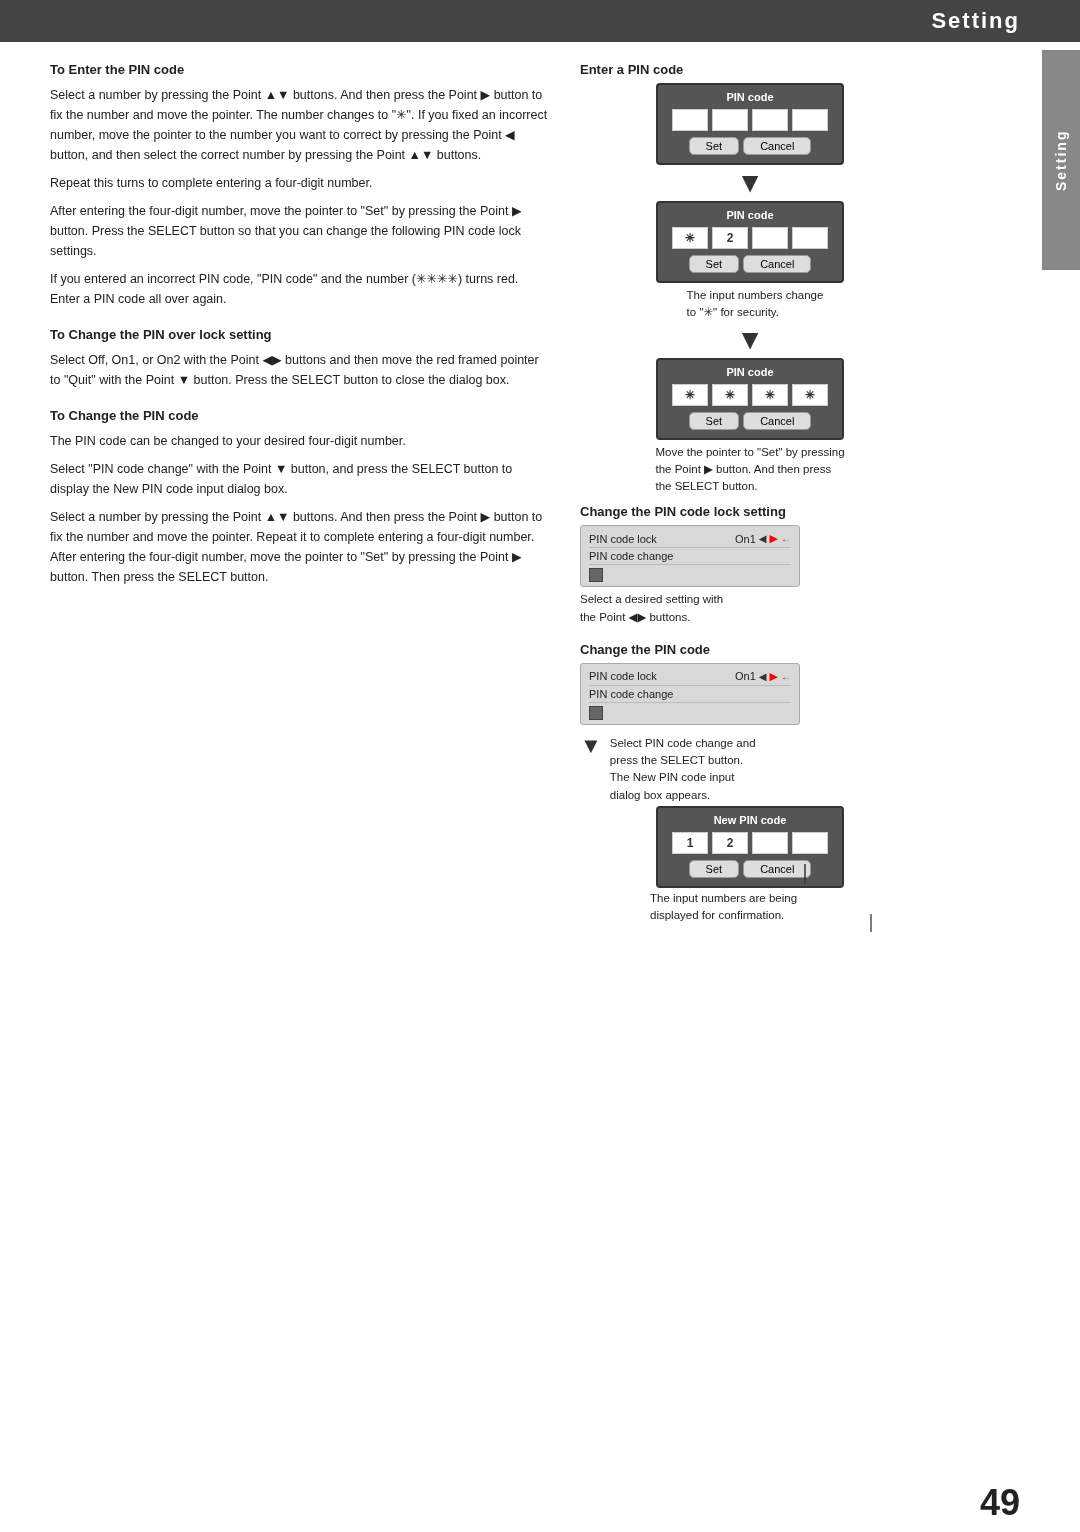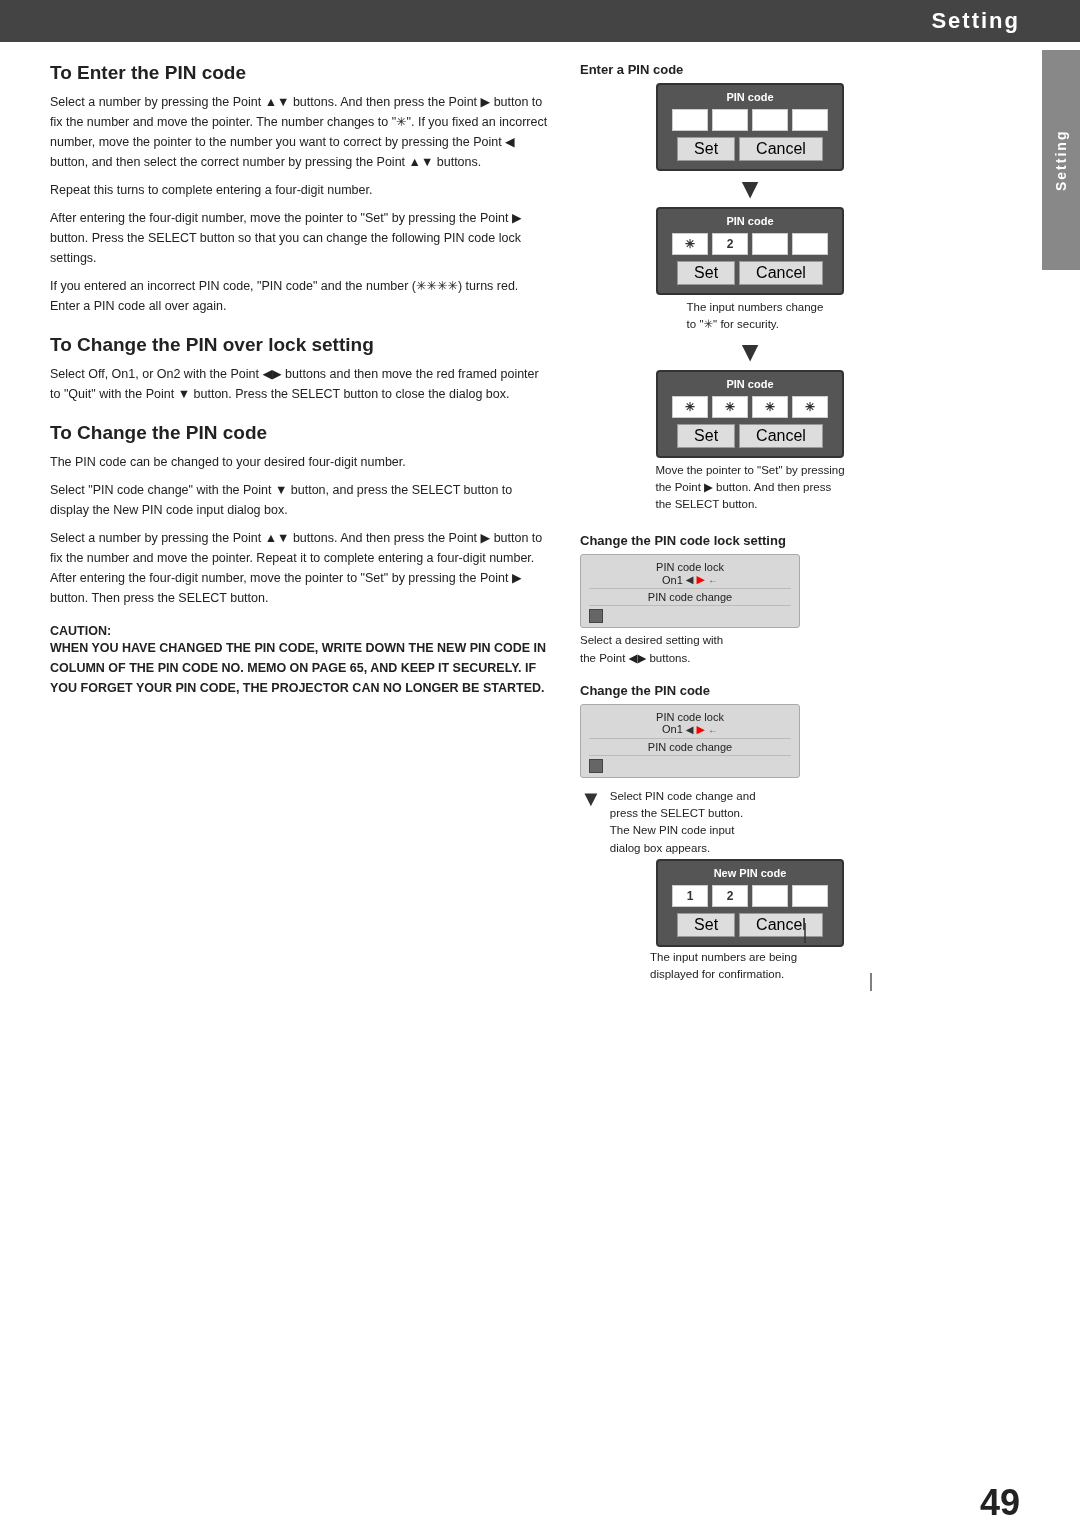--- a/index.html
+++ b/index.html
@@ -68,21 +68,21 @@
       max-width: 500px;
     }
 
     
     .right-col {
       flex: 0 0 340px;
       padding-top: 0;
     }
 
     h2 {
-      font-size: 19px;
+      font-size: 13px;
       font-weight: bold;
       margin-bottom: 8px;
       margin-top: 18px;
     }
     h2:first-child { margin-top: 0; }
 
     p {
       font-size: 12.5px;
       line-height: 1.6;
       margin-bottom: 8px;
@@ -136,23 +136,23 @@
       color: #333;
     }
     .pin-buttons-row {
       display: flex;
       gap: 4px;
       justify-content: center;
     }
     .pin-btn {
       background: #ccc;
       border: 1px solid #999;
-      border-radius: 0;
+      border-radius: 5px;
       padding: 2px 16px;
-      font-size: 16px;
+      font-size: 11px;
       cursor: pointer;
       color: #000;
     }
     .pin-btn-set {
       background: #ddd;
     }
     .pin-btn-cancel {
       background: #ddd;
     }
 
@@ -189,21 +189,20 @@
       padding: 4px 8px;
       width: 220px;
       font-size: 11px;
     }
     .pin-lock-row {
       display: flex;
       align-items: center;
       justify-content: space-between;
       padding: 2px 0;
       border-bottom: 1px solid #bbb;
-      flex-direction: column;
     }
     .pin-lock-row:last-child { border-bottom: none; }
     .pin-lock-label { font-size: 11px; color: #222; }
     .pin-lock-value {
       display: flex;
       align-items: center;
       gap: 3px;
       font-size: 11px;
     }
     .arrow-lr { font-size: 10px; color: #333; }
@@ -221,21 +220,21 @@
       display: inline-block;
     }
 
     .pin-dialog-wrapper {
       display: flex;
       flex-direction: column;
       align-items: center;
     }
 
     .right-top-section {
-      margin-bottom: 20px;
+      margin-bottom: 9px;
     }
   </style>
 </head>
 <body>
 
 <div class="page-header">
   <span>Setting</span>
 </div>
 
 <div class="side-tab">Setting</div>
@@ -251,24 +250,20 @@
     <p>If you entered an incorrect PIN code, "PIN code" and the number (✳✳✳✳) turns red.  Enter a PIN code all over again.</p>
 
     <h2>To Change the PIN over lock setting</h2>
     <p>Select Off, On1, or On2 with the Point ◀▶ buttons and then move the red framed pointer to "Quit" with the Point ▼ button.  Press the SELECT button to close the dialog box.</p>
 
     <h2>To Change the PIN code</h2>
     <p>The PIN code can be changed to your desired four-digit number.</p>
     <p>Select "PIN code change" with the Point ▼ button, and press the SELECT button to display the New PIN code input dialog box.</p>
     <p>Select a number by pressing the Point ▲▼ buttons. And then press the Point ▶ button to fix the number and move the pointer.  Repeat it to complete entering a four-digit number.  After entering the four-digit number, move the pointer to "Set" by pressing the Point ▶ button.  Then press the SELECT button.</p>
 
-    <div class="caution-block">
-      <div class="caution-title">CAUTION:</div>
-      <div class="caution-body">WHEN YOU HAVE CHANGED THE PIN CODE, WRITE DOWN THE NEW PIN CODE IN COLUMN OF THE PIN CODE NO. MEMO ON PAGE 65, AND KEEP IT SECURELY. IF YOU FORGET YOUR PIN CODE, THE PROJECTOR CAN NO LONGER BE STARTED.</div>
-    </div>
   </div>
 
   <div class="right-col">
 
     <div class="right-section right-top-section">
       <div class="right-section-title">Enter a PIN code</div>
 
       <div class="pin-dialog-wrapper">
         <div class="pin-dialog">
           <div class="pin-dialog-title">PIN code</div>

